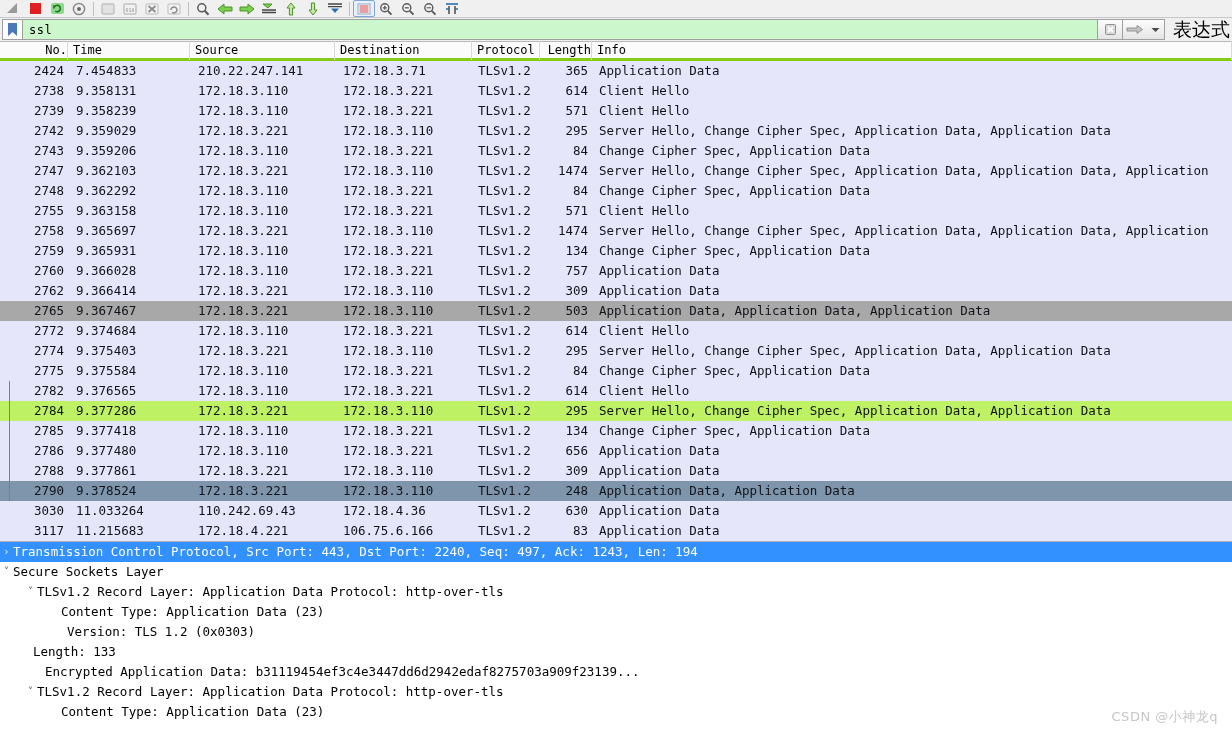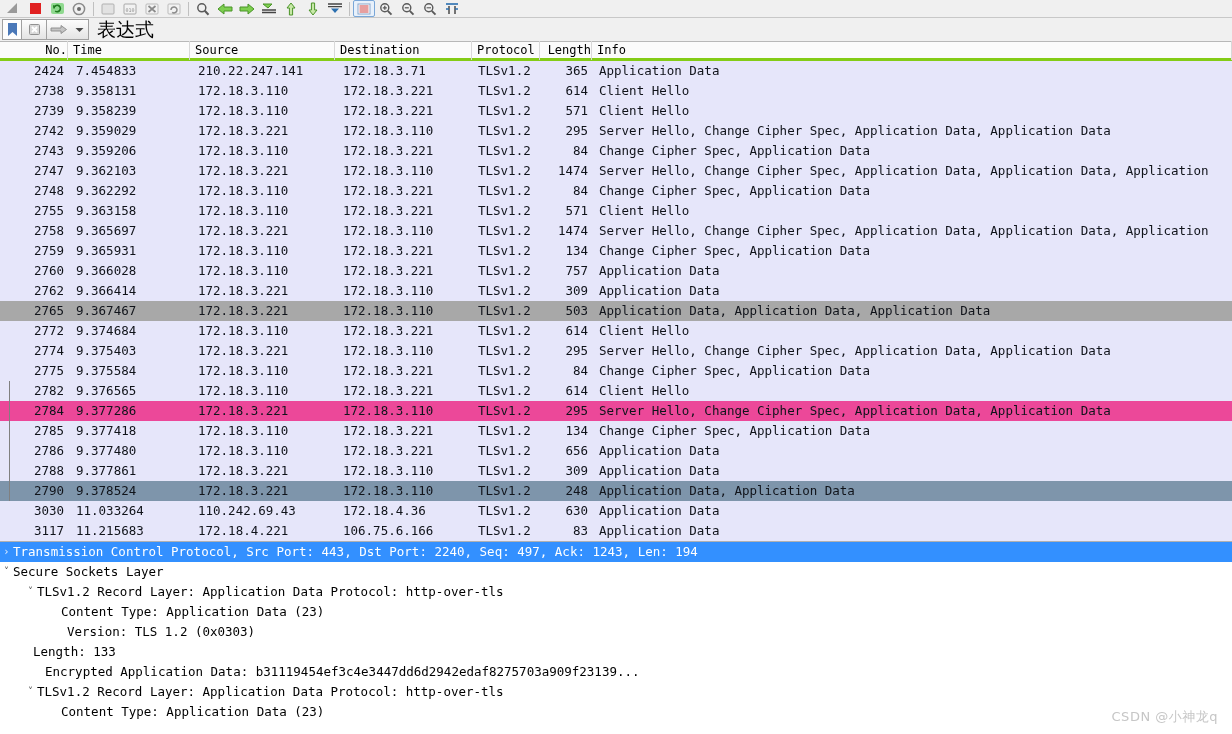--- a/index.html
+++ b/index.html
@@ -127,21 +127,21 @@
   }
   .c-no   { width: 68px;  text-align: right; }
   .c-time { width: 122px; padding-left: 8px; }
   .c-src  { width: 145px; padding-left: 8px; }
   .c-dst  { width: 137px; padding-left: 8px; }
   .c-prot { width: 68px;  padding-left: 6px; }
   .c-len  { width: 52px;  text-align: right; }
   .c-info { flex: 1; padding-left: 7px; }
 
   .prow.sel-gray  { background: #a8a8a8; }
-  .prow.sel-blue  { background: #ec4899; }
+  .prow.sel-blue  { background: #bef264; }
   .prow.sel-steel { background: #7e95ab; }
 
   
   .tie {
     position: absolute;
     left: 9px;
     width: 1px;
     background: #808080;
   }
 
@@ -314,20 +314,21 @@
         </svg>
     </div>
   </div>
 
   <div class="filterbar">
     <div class="bookmark">
       <svg width="11" height="15" viewBox="0 0 11 15">
           <path d="M1 1 H10 V14 L5.5 10 L1 14 Z" fill="#4a78b8"></path>
         </svg>
     </div>
+    <div class="filter-input" title="Apply a display filter ... &lt;Ctrl-/&gt;">ssl</div>
     <div class="fb-btn">
       <svg width="11" height="11" viewBox="0 0 11 11">
           <rect x="0.5" y="0.5" width="10" height="10" rx="1" fill="#d8d8d8" stroke="#909090"></rect>
           <path d="M3 3 L8 8 M8 3 L3 8" stroke="#ffffff" stroke-width="1.8"></path>
         </svg>
     </div>
     <div class="fb-btn">
       <svg width="18" height="11" viewBox="0 0 18 11">
           <path d="M1 4 H11 V1.5 L16.5 5.5 L11 9.5 V7 H1 Z" fill="#c4c4c4" stroke="#8a8a8a" stroke-width="0.9"></path>
         </svg>

